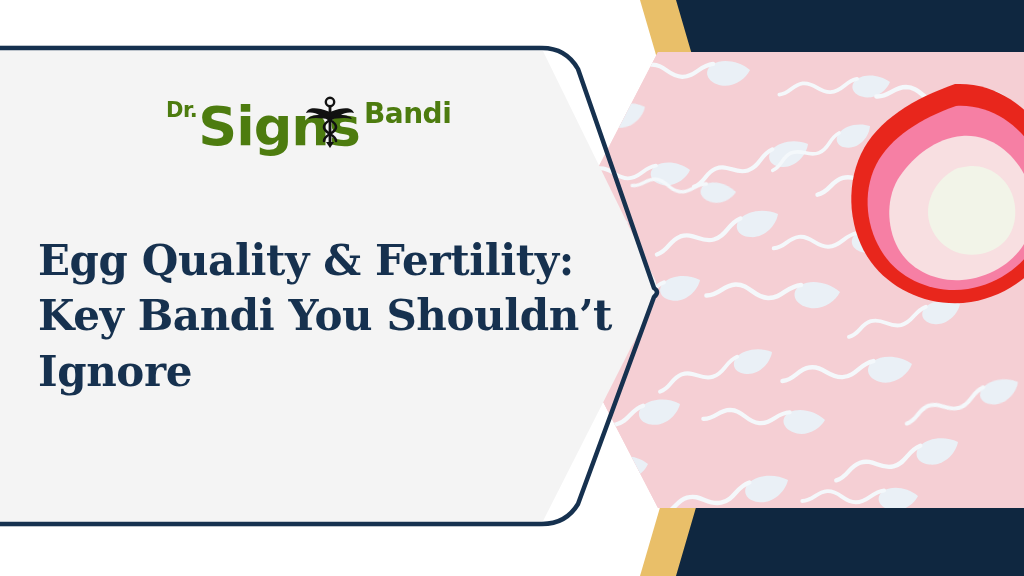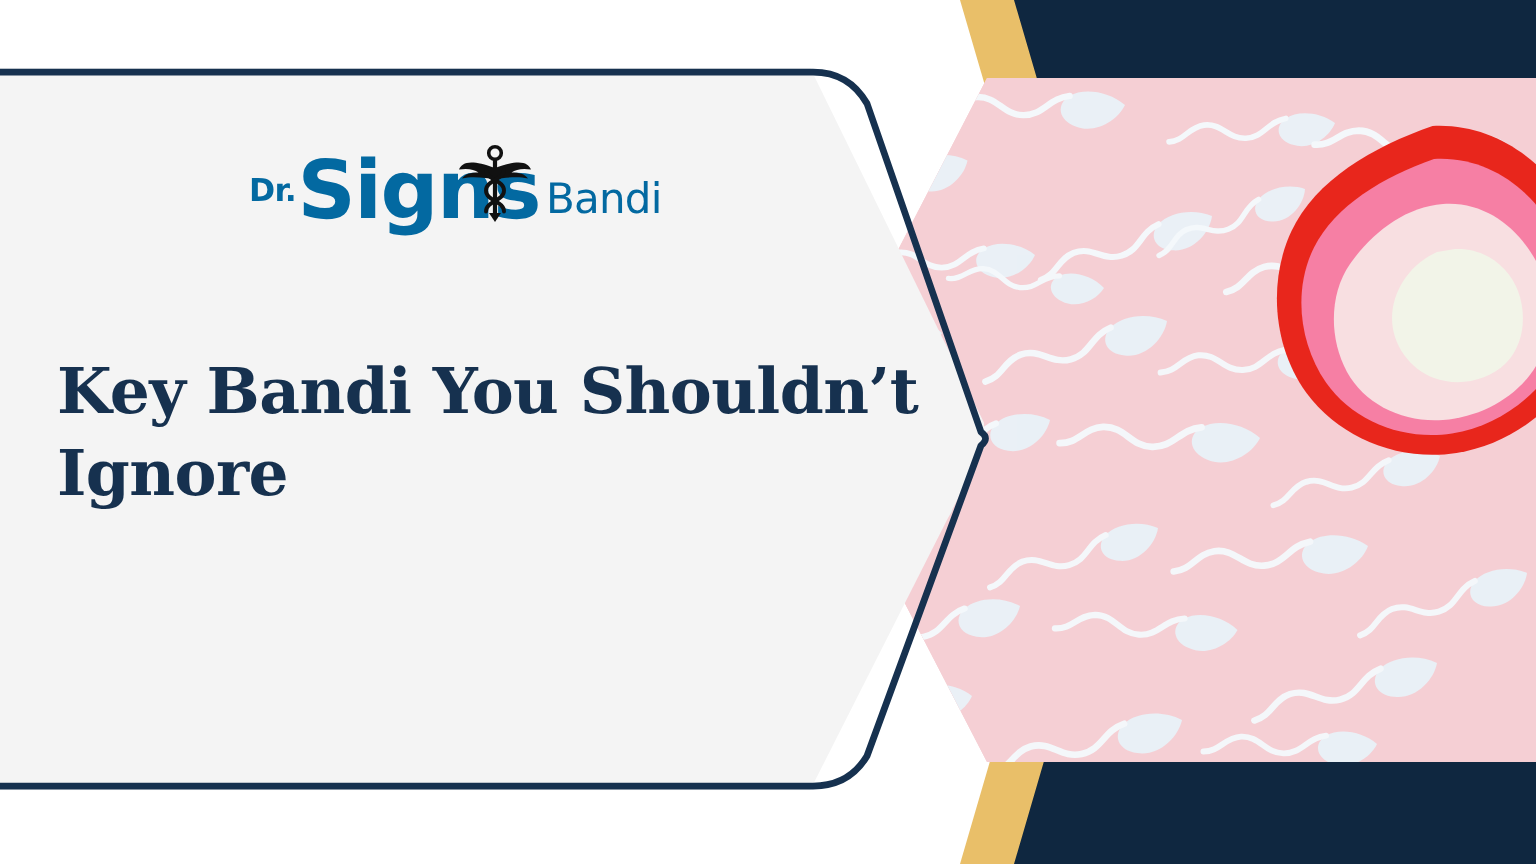--- a/index.html
+++ b/index.html
@@ -92,42 +92,41 @@
     inset: 0;
     overflow: visible;
   }
 
   
   .logo {
     position: absolute;
     left: 166px;
     top: 100px;
     display: flex;
-    align-items: flex-end;
-    color: #0369a1;
+    color: #4d7c0f;
     line-height: 1;
   }
   .logo-dr {
     font-family: "DejaVu Sans", sans-serif;
     font-size: 21px;
     font-weight: 700;
     letter-spacing: -0.5px;
     padding-bottom: 16px;
   }
   .logo-name {
     font-family: "DejaVu Sans", sans-serif;
     font-size: 54px;
     font-weight: 700;
     letter-spacing: -1px;
     margin-left: 1px;
   }
   .logo-surname {
     font-family: "DejaVu Sans", sans-serif;
     font-size: 28px;
-    font-weight: 400;
+    font-weight: 700;
     letter-spacing: -0.5px;
     padding-bottom: 7px;
     margin-left: 4px;
   }
   .caduceus {
     position: absolute;
     left: 305px;
     top: 96px;
     width: 50px;
     height: 52px;
@@ -228,17 +227,18 @@
       <rect x="23.6" y="10" width="2.8" height="38" rx="1.2"></rect>
       <path d="M25 16 c -16 -6 -22 -4 -24 1 c 6 -1 10 0 13 2 c -5 0 -9 1 -11 4 c 8 -2 16 0 22 0 Z"></path>
       <path d="M25 16 c 16 -6 22 -4 24 1 c -6 -1 -10 0 -13 2 c 5 0 9 1 11 4 c -8 -2 -16 0 -22 0 Z"></path>
       <path d="M19 17 c 0 7 12 7 12 14 c 0 7 -12 7 -12 14" fill="none" stroke="#111111" stroke-width="2.6" stroke-linecap="round"></path>
       <path d="M31 17 c 0 7 -12 7 -12 14 c 0 7 12 7 12 14" fill="none" stroke="#111111" stroke-width="2.6" stroke-linecap="round"></path>
       <path d="M21 46 h 8 l -4 6 Z"></path>
     </g>
   </svg>
 
   <div class="headline">
+    <div>Egg Quality &amp; Fertility:</div>
     <div>Key Bandi You Shouldn’t</div>
     <div>Ignore</div>
   </div>
 
 </div>
 
 </body></html>

